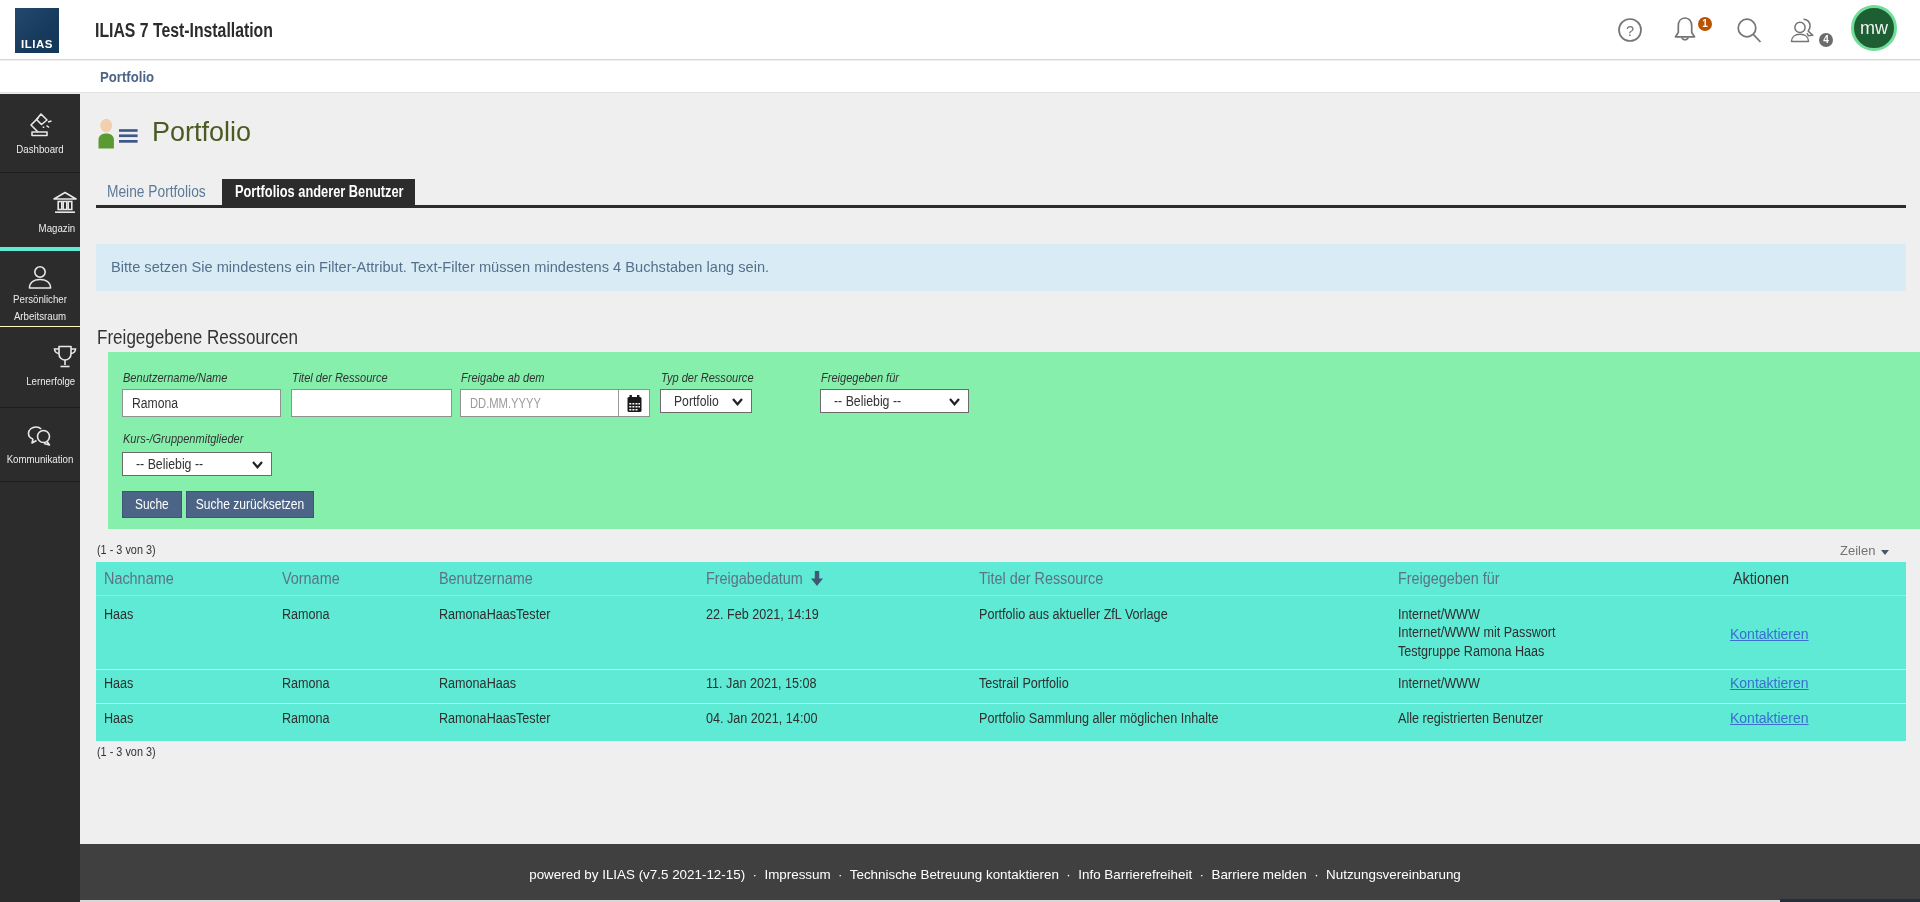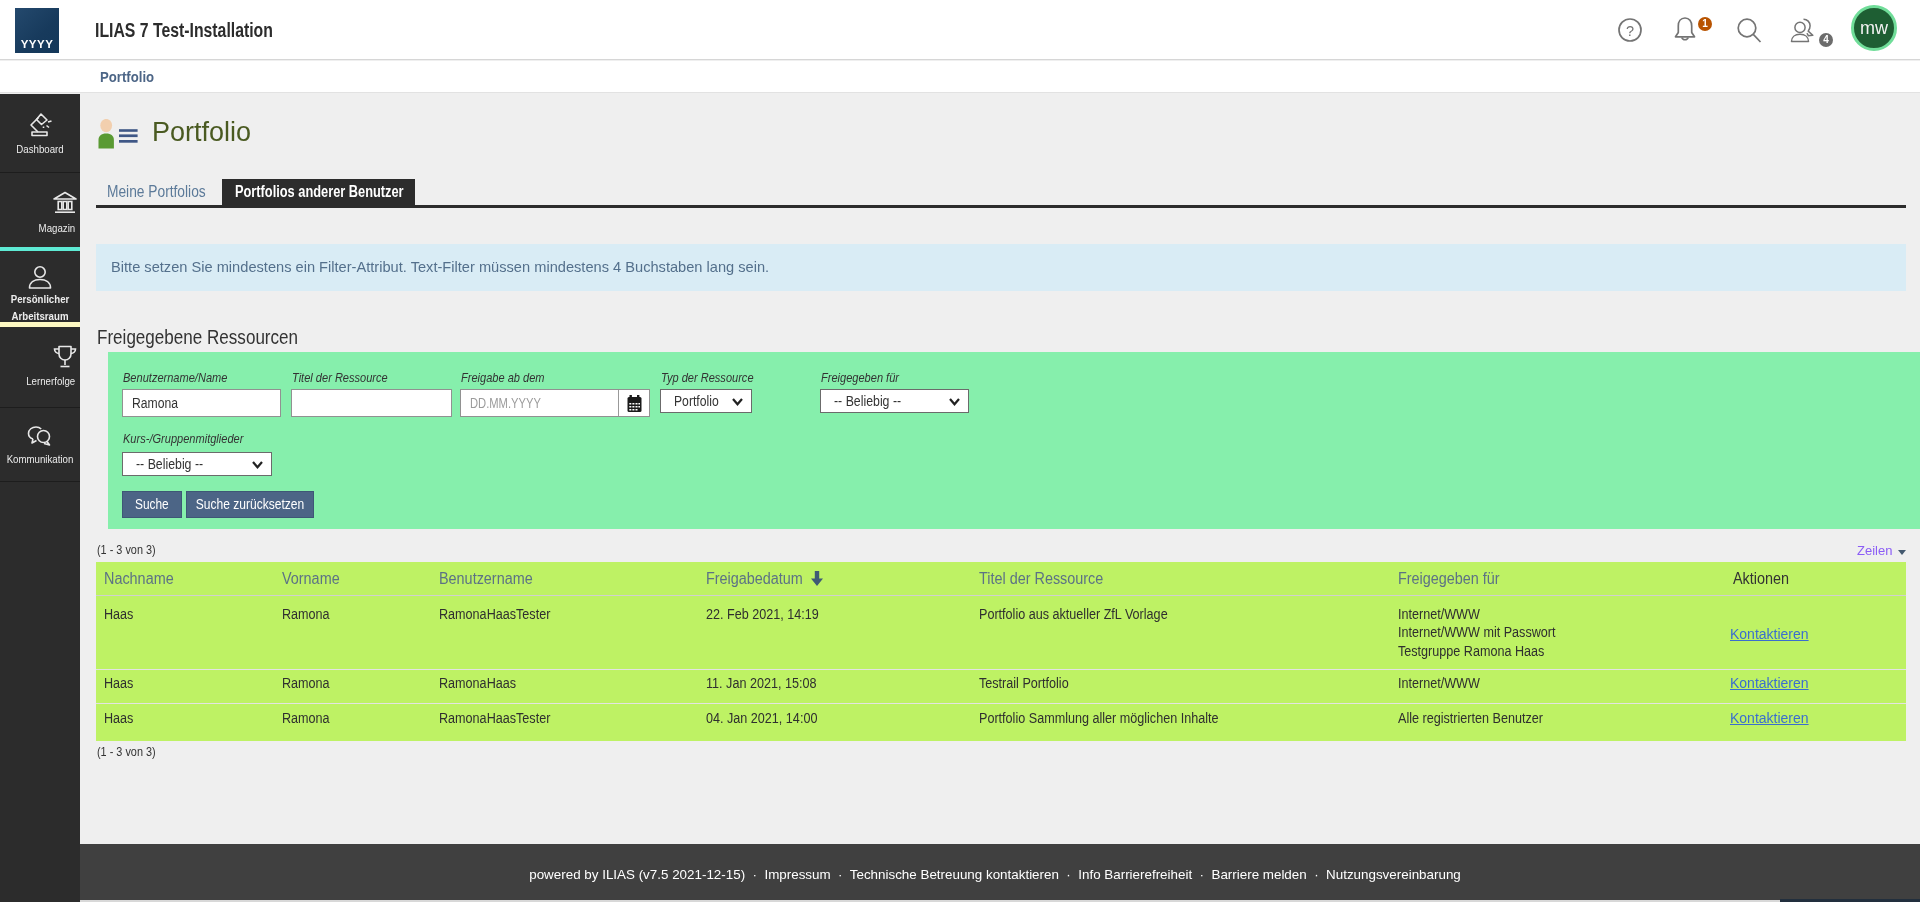--- a/index.html
+++ b/index.html
@@ -7,21 +7,21 @@
   body { font-family:"Liberation Sans", sans-serif; position:relative; background:#efefef; }
   .abs { position:absolute; }
   .sxl { transform-origin:0 50%; white-space:nowrap; }
   .sxc { transform-origin:50% 50%; white-space:nowrap; }
 </style>
 </head>
 <body>
 
 <div class="abs" style="left:0;top:0;width:1920px;height:60px;background:#fff;border-bottom:1px solid #d6d6d6;z-index:5;">
   <div class="abs" style="left:15px;top:8px;width:44px;height:45px;background:linear-gradient(135deg,#24496d 0%,#173a5c 60%,#14385a 100%);">
-    <div class="abs" style="left:0;bottom:3px;width:44px;text-align:center;color:#fff;font-weight:bold;font-size:11.5px;letter-spacing:0.5px;">YYYY</div>
+    <div class="abs" style="left:0;bottom:3px;width:44px;text-align:center;color:#fff;font-weight:bold;font-size:11.5px;letter-spacing:0.5px;">ILIAS</div>
   </div>
   <div class="abs sxl" style="left:95px;top:0;height:60px;line-height:60px;font-size:20px;font-weight:600;color:#2c2c2c;transform:scaleX(0.79);">ILIAS 7 Test-Installation</div>
 
   <svg class="abs" style="left:1618px;top:18px;" width="24" height="24" viewBox="0 0 24 24">
     <circle cx="12" cy="12" r="11" fill="none" stroke="#747474" stroke-width="1.7"></circle>
     <text x="12" y="17.5" font-size="14.5" fill="#747474" text-anchor="middle" font-family="Liberation Sans">?</text>
   </svg>
 
   <svg class="abs" style="left:1674px;top:16px;" width="22" height="28" viewBox="0 0 22 28">
     <path d="M11 2 C6.7 2 4.3 5.5 4.3 10 L4.3 16.5 L1.5 20.8 L20.5 20.8 L17.7 16.5 L17.7 10 C17.7 5.5 15.3 2 11 2 Z" fill="none" stroke="#747474" stroke-width="1.7" stroke-linejoin="round"></path>
@@ -67,21 +67,21 @@
       <g fill="none" stroke="#e8e8e8" stroke-width="1.6">
         <path d="M4 11 L15 4.5 L26 11 Z" stroke-linejoin="round"></path>
         <rect x="8.2" y="13.5" width="3.6" height="8"></rect>
         <rect x="13.2" y="13.5" width="3.6" height="8"></rect>
         <rect x="18.2" y="13.5" width="3.6" height="8"></rect>
         <line x1="5" y1="24.2" x2="25" y2="24.2"></line>
       </g>
     </svg>
     <div style="color:#ececec;font-size:11px;margin-top:0px;transform:scaleX(0.88);">Magazin</div>
   </div>
-  <div style="height:76px;border-bottom:5px solid #fef9c3;text-align:center;font-weight:bold;">
+  <div style="height:76px;border-bottom:1px solid #fef9c3;text-align:center;">
     <svg style="margin-top:11px;" width="30" height="30" viewBox="0 0 30 30">
       <g fill="none" stroke="#e8e8e8" stroke-width="1.6">
         <circle cx="15" cy="10" r="5.2"></circle>
         <path d="M4.5 26 c0-5.5 4.5-8.5 10.5-8.5 c6 0 10.5 3 10.5 8.5 Z" stroke-linejoin="round"></path>
       </g>
     </svg>
     <div style="color:#ececec;font-size:11px;line-height:16.5px;margin-top:-5px;transform:scaleX(0.88);">Persönlicher<br>Arbeitsraum</div>
   </div>
   <div style="height:81px;border-bottom:1px solid #1d1d1d;text-align:right;">
     <svg style="margin-top:15px;" width="30" height="30" viewBox="0 0 30 30">
@@ -182,23 +182,23 @@
       <svg style="position:absolute;right:8px;top:8px;" width="11" height="8" viewBox="0 0 11 8">
           <path d="M1 1 L5.5 6.3 L10 1" fill="none" stroke="#222" stroke-width="2.2"></path>
         </svg>
     </div>
 
     <div class="abs" style="left:14px;top:139px;width:60px;height:27px;background:#4c6586;border:1px solid #3e5776;color:#fff;font-size:14px;text-align:center;line-height:25px;"><span class="sxc" style="display:inline-block;transform:scaleX(0.85);">Suche</span></div>
     <div class="abs" style="left:78px;top:139px;width:128px;height:27px;background:#4c6586;border:1px solid #3e5776;color:#fff;font-size:14px;text-align:center;line-height:25px;"><span class="sxc" style="display:inline-block;transform:scaleX(0.86);">Suche zurücksetzen</span></div>
   </div>
 
   <div class="abs sxl" style="left:17px;top:449px;font-size:12.5px;color:#333;transform:scaleX(0.87);">(1 - 3 von 3)</div>
-  <div class="abs" style="left:1760px;top:449px;width:66px;text-align:right;font-size:13px;color:#8b5cf6;white-space:nowrap;">Zeilen <span style="display:inline-block;width:0;height:0;border-left:4.5px solid transparent;border-right:4.5px solid transparent;border-top:5.5px solid #44596f;margin-left:2px;"></span></div>
-
-  <div class="abs" style="left:16px;top:468px;width:1810px;background:#bef264;">
+  <div class="abs" style="left:1760px;top:449px;width:66px;font-size:13px;color:#737373;white-space:nowrap;">Zeilen <span style="display:inline-block;width:0;height:0;border-left:4.5px solid transparent;border-right:4.5px solid transparent;border-top:5.5px solid #44596f;margin-left:2px;"></span></div>
+
+  <div class="abs" style="left:16px;top:468px;width:1810px;background:#5eead4;">
     <div style="position:relative;height:34px;border-bottom:1px solid #d0d0d0;">
       <div class="abs sxl" style="left:8px;top:8px;font-size:16px;color:#5c7285;transform:scaleX(0.9);">Nachname</div>
       <div class="abs sxl" style="left:186px;top:8px;font-size:16px;color:#5c7285;transform:scaleX(0.9);">Vorname</div>
       <div class="abs sxl" style="left:343px;top:8px;font-size:16px;color:#5c7285;transform:scaleX(0.9);">Benutzername</div>
       <div class="abs sxl" style="left:610px;top:8px;font-size:16px;color:#5c7285;transform:scaleX(0.9);">Freigabedatum</div>
       <svg class="abs" style="left:715px;top:9px;" width="12" height="15" viewBox="0 0 12 15">
           <path d="M3.8 0 L8.2 0 L8.2 7.5 L12 7.5 L6 15 L0 7.5 L3.8 7.5 Z" fill="#3f5a75"></path>
         </svg>
       <div class="abs sxl" style="left:883px;top:8px;font-size:16px;color:#5c7285;transform:scaleX(0.9);">Titel der Ressource</div>
       <div class="abs sxl" style="left:1302px;top:8px;font-size:16px;color:#5c7285;transform:scaleX(0.9);">Freigegeben für</div>

